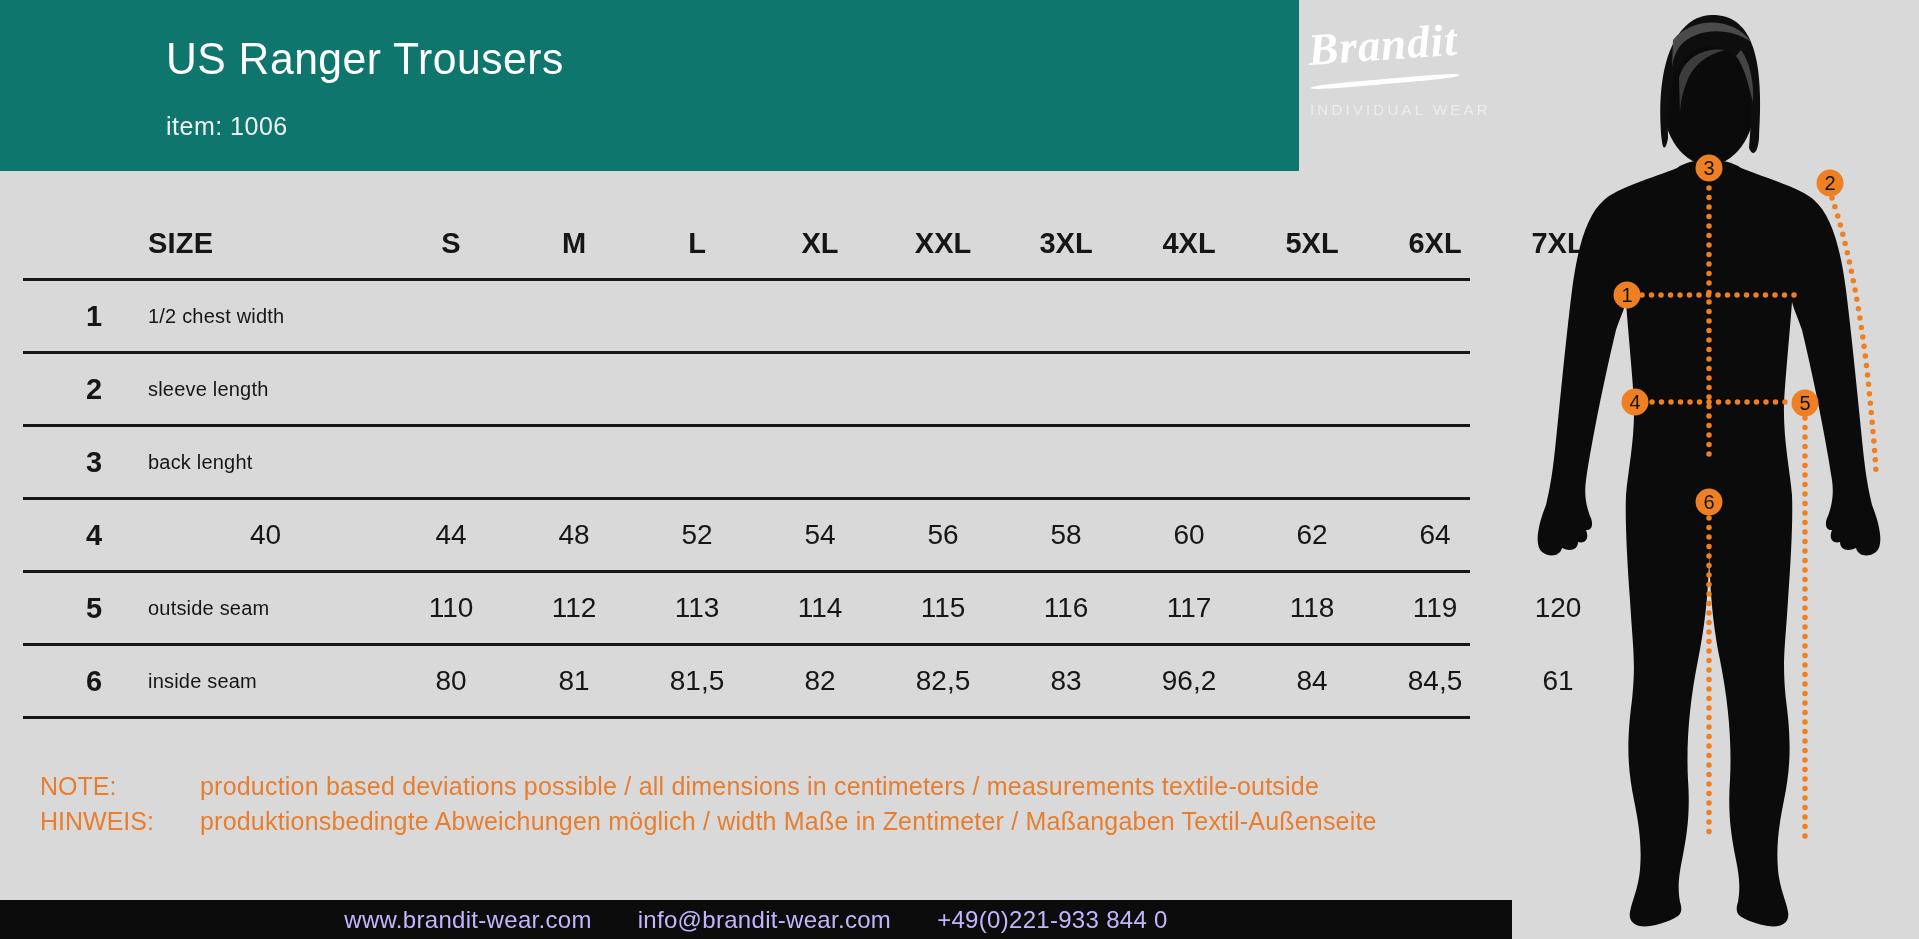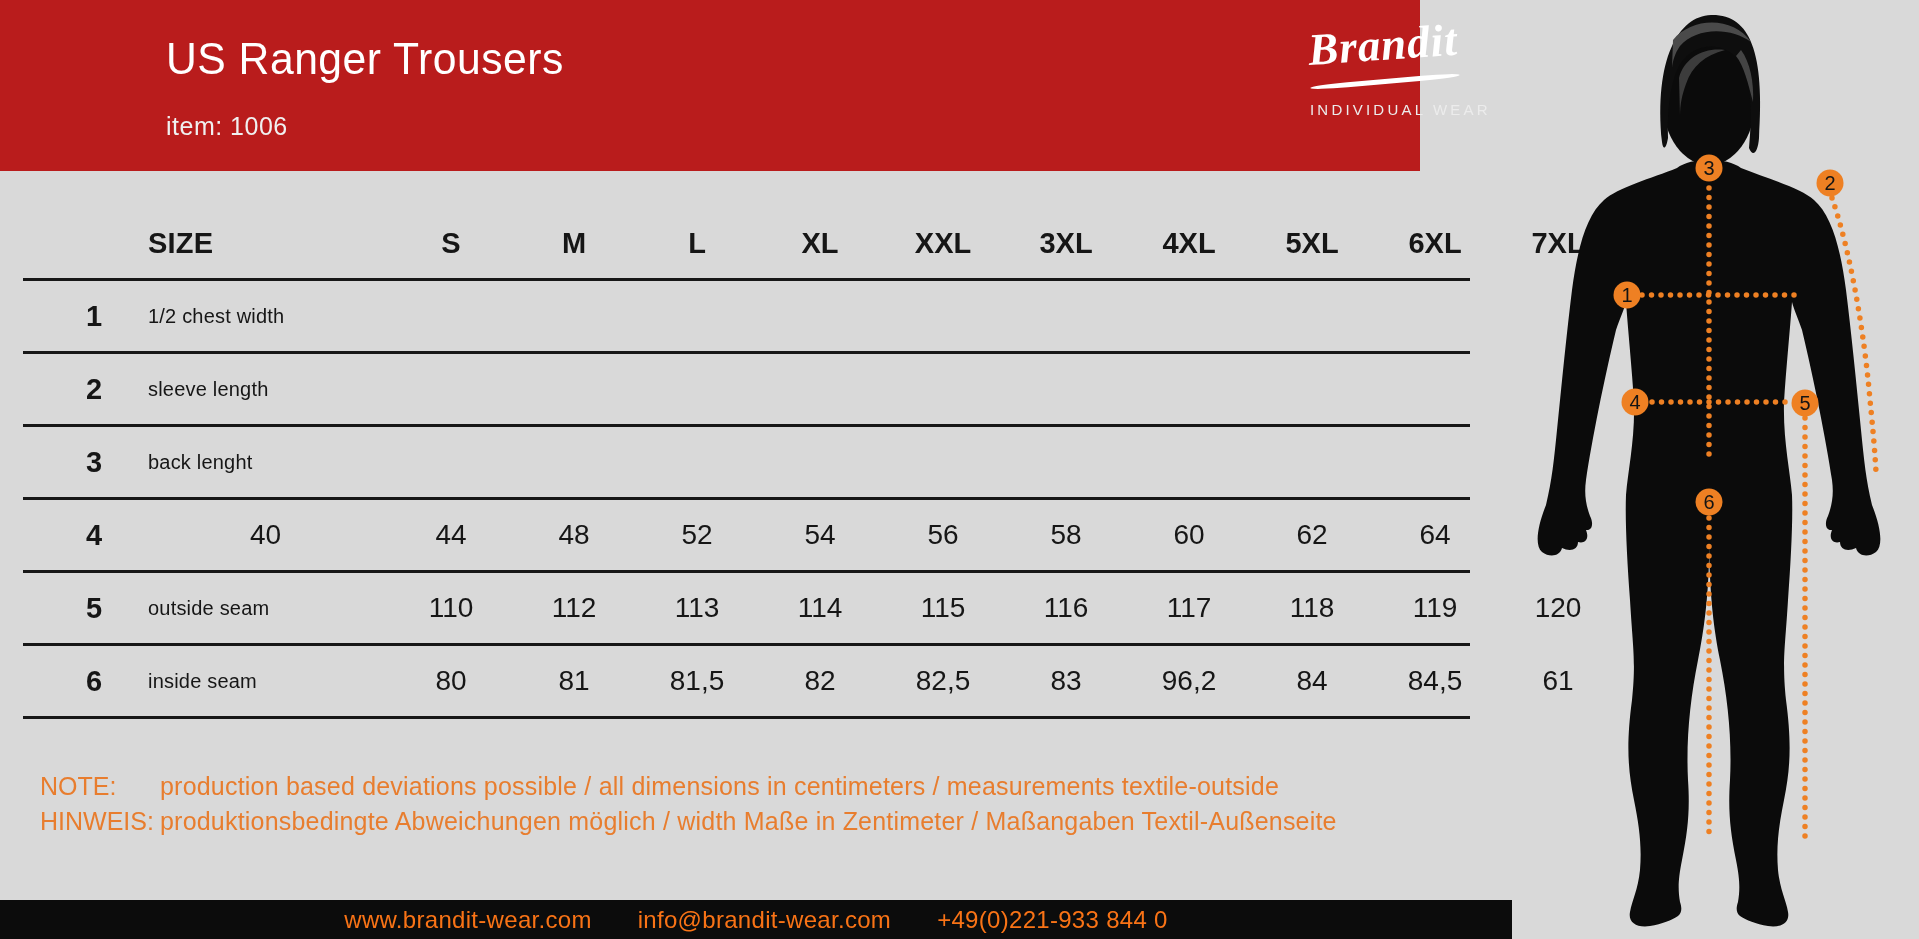--- a/index.html
+++ b/index.html
@@ -1,21 +1,21 @@
 <!DOCTYPE html>
 <html><head>
 <meta charset="utf-8">
 <style>
   html,body { margin:0; padding:0; background:#bfbfbf; }
   .page {
     position:relative; width:1919px; height:939px; overflow:hidden;
     background:#d9d9d9; font-family:"Liberation Sans", sans-serif; color:#161616;
   }
   
-  .topbar { position:absolute; left:0; top:0; width:1420px; height:171px; background:#b91c1c; color:#ffffff; }
+  .topbar { position:absolute; left:0; top:0; width:1299px; height:171px; background:#0f766e; color:#ffffff; }
   .titles { position:absolute; left:166px; top:34px; }
   .titles h1 { margin:0; font-size:44px; font-weight:400; letter-spacing:.5px;
                transform:scaleX(.97); transform-origin:left center; white-space:nowrap; }
   .item-no { margin-top:28px; font-size:25px; color:#f0f0f0; letter-spacing:.5px; }
   .logo { position:absolute; left:1310px; top:24px; width:175px; }
   .logo-script { font-family:"Liberation Serif", serif; font-style:italic; font-weight:700;
                  font-size:45px; transform:rotate(-4deg); transform-origin:left bottom;
                  white-space:nowrap; letter-spacing:1px; }
   .logo-swoosh { width:150px; height:5px; background:#ffffff; border-radius:50%/100%;
                  transform:rotate(-5deg); margin:3px 0 0 0; }
@@ -25,27 +25,27 @@
   .size-table { position:absolute; left:23px; top:208px; width:1447px; }
   .trow { display:grid; grid-template-columns:112px 235px repeat(10,110px);
           height:70px; align-items:center; border-bottom:3px solid #171717;gap:13px; }
   .cell-num  { text-align:center; padding-left:30px; font-weight:700; font-size:29px; }
   .cell-label{ font-size:20px; letter-spacing:.2px; }
   .cell-val  { text-align:center; font-size:28px; }
   .thead .cell-label, .thead .cell-val { font-weight:700; font-size:29px; }
 
   
   .notes { position:absolute; left:40px; top:769px; color:#e87d2e; font-size:25px; }
-  .note-row { display:flex; height:35px; align-items:center; }
+  .note-row { display:flex; height:35px; align-items:center;gap:40px; }
   .note-label { width:120px; flex:none; }
   .note-text { white-space:nowrap; letter-spacing:.2px; }
 
   
   .bottombar { position:absolute; left:0; top:900px; width:1512px; height:39px; background:#0c0c0c;
-               color:#f97316; display:flex; align-items:center; justify-content:center; gap:46px;
+               color:#c4b5fd; display:flex; align-items:center; justify-content:center; gap:46px;
                font-size:24px; letter-spacing:.3px; }
 
   
   .figure { position:absolute; left:1512px; top:0; width:407px; height:939px; }
   .figure svg { display:block; width:407px; height:939px; }
   .badge-num { font-family:"Liberation Sans", sans-serif; font-size:20px; font-weight:400; fill:#141414; }
 </style>
 </head>
 <body>
 

